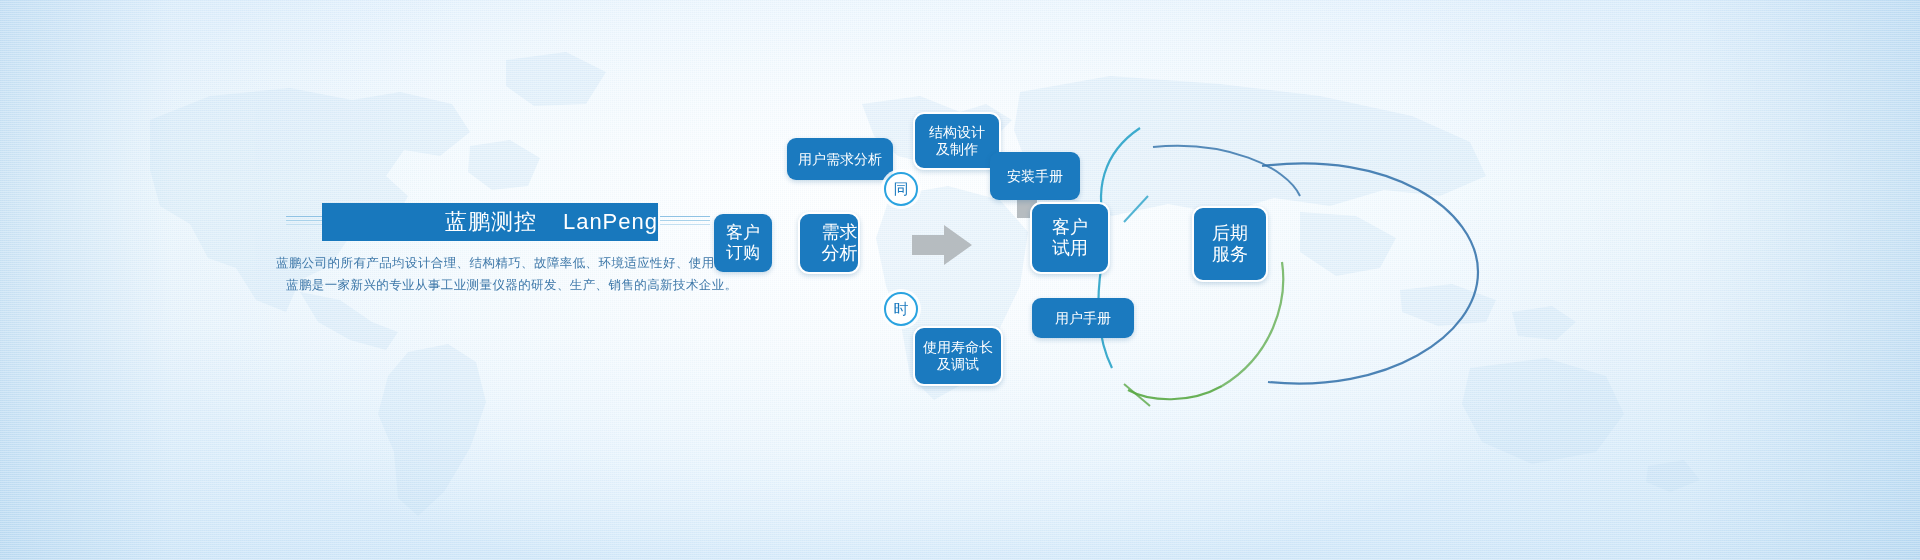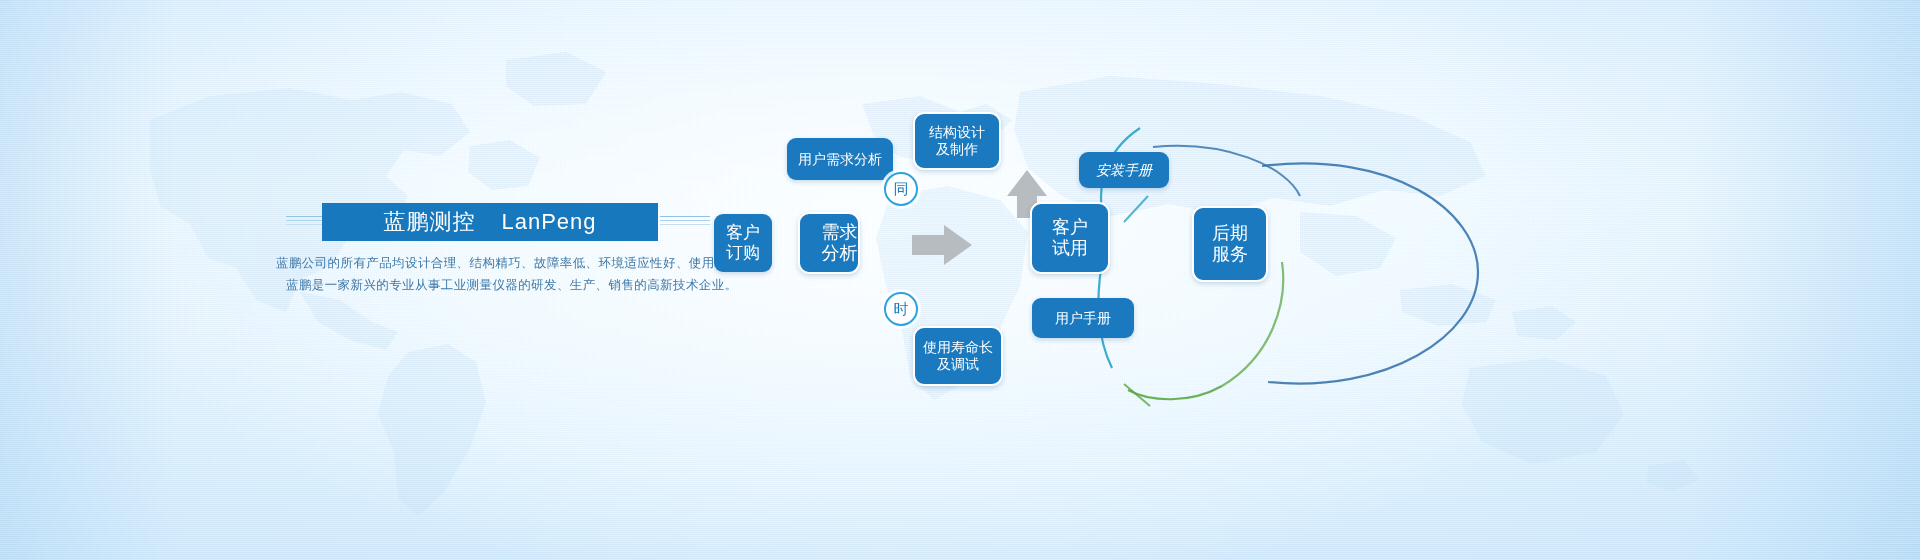--- a/index.html
+++ b/index.html
@@ -34,21 +34,21 @@
   
   .headline{
     position:absolute;left:276px;top:138px;
     font-size:42px;letter-spacing:2px;color:#1b7cc4;
     font-weight:400;white-space:nowrap;
     text-shadow:0 1px 0 rgba(255,255,255,.8);
   }
   .banner{
     position:absolute;left:322px;top:203px;width:336px;height:38px;
     background:#1878bd;color:#ffffff;
-    display:flex;align-items:center;justify-content:center;
+    display:flex;align-items:center;justify-content:flex-end;
     font-size:22px;letter-spacing:1px;white-space:nowrap;
   }
   .banner .sep{display:inline-block;width:26px;}
   .banner .en{font-family:"Liberation Sans",sans-serif;font-size:22px;}
   .rule{position:absolute;left:286px;top:216px;width:44px;height:12px;}
   .rule i{display:block;height:1px;background:#8fc2e4;margin-bottom:3px;}
   .rule i:nth-child(2){background:#a9d2ea;}
   .rule i:nth-child(3){background:#c3dff1;}
   .rule-r{position:absolute;left:660px;top:216px;width:50px;height:12px;}
   .rule-r i{display:block;height:1px;background:#8fc2e4;margin-bottom:3px;}
@@ -193,21 +193,21 @@
     <div class="node outlined" style="left:913px;top:112px;width:88px;height:58px;font-size:14px;">
       <span class="t">结构设计</span>
       <span class="t">及制作</span>
     </div>
 
     <div class="node outlined" style="left:913px;top:326px;width:90px;height:60px;font-size:14px;">
       <span class="t">使用寿命长</span>
       <span class="t">及调试</span>
     </div>
 
-    <div class="node" style="left:1079px;top:152px;width:90px;height:36px;font-size:14px;font-style:italic;">
+    <div class="node" style="left:990px;top:152px;width:90px;height:48px;font-size:14px;">
       <span class="t">安装手册</span>
     </div>
 
     <div class="node outlined" style="left:1030px;top:202px;width:80px;height:72px;font-size:18px;">
       <span class="t">客户</span>
       <span class="t">试用</span>
     </div>
 
     <div class="node" style="left:1032px;top:298px;width:102px;height:40px;font-size:14px;">
       <span class="t">用户手册</span>

